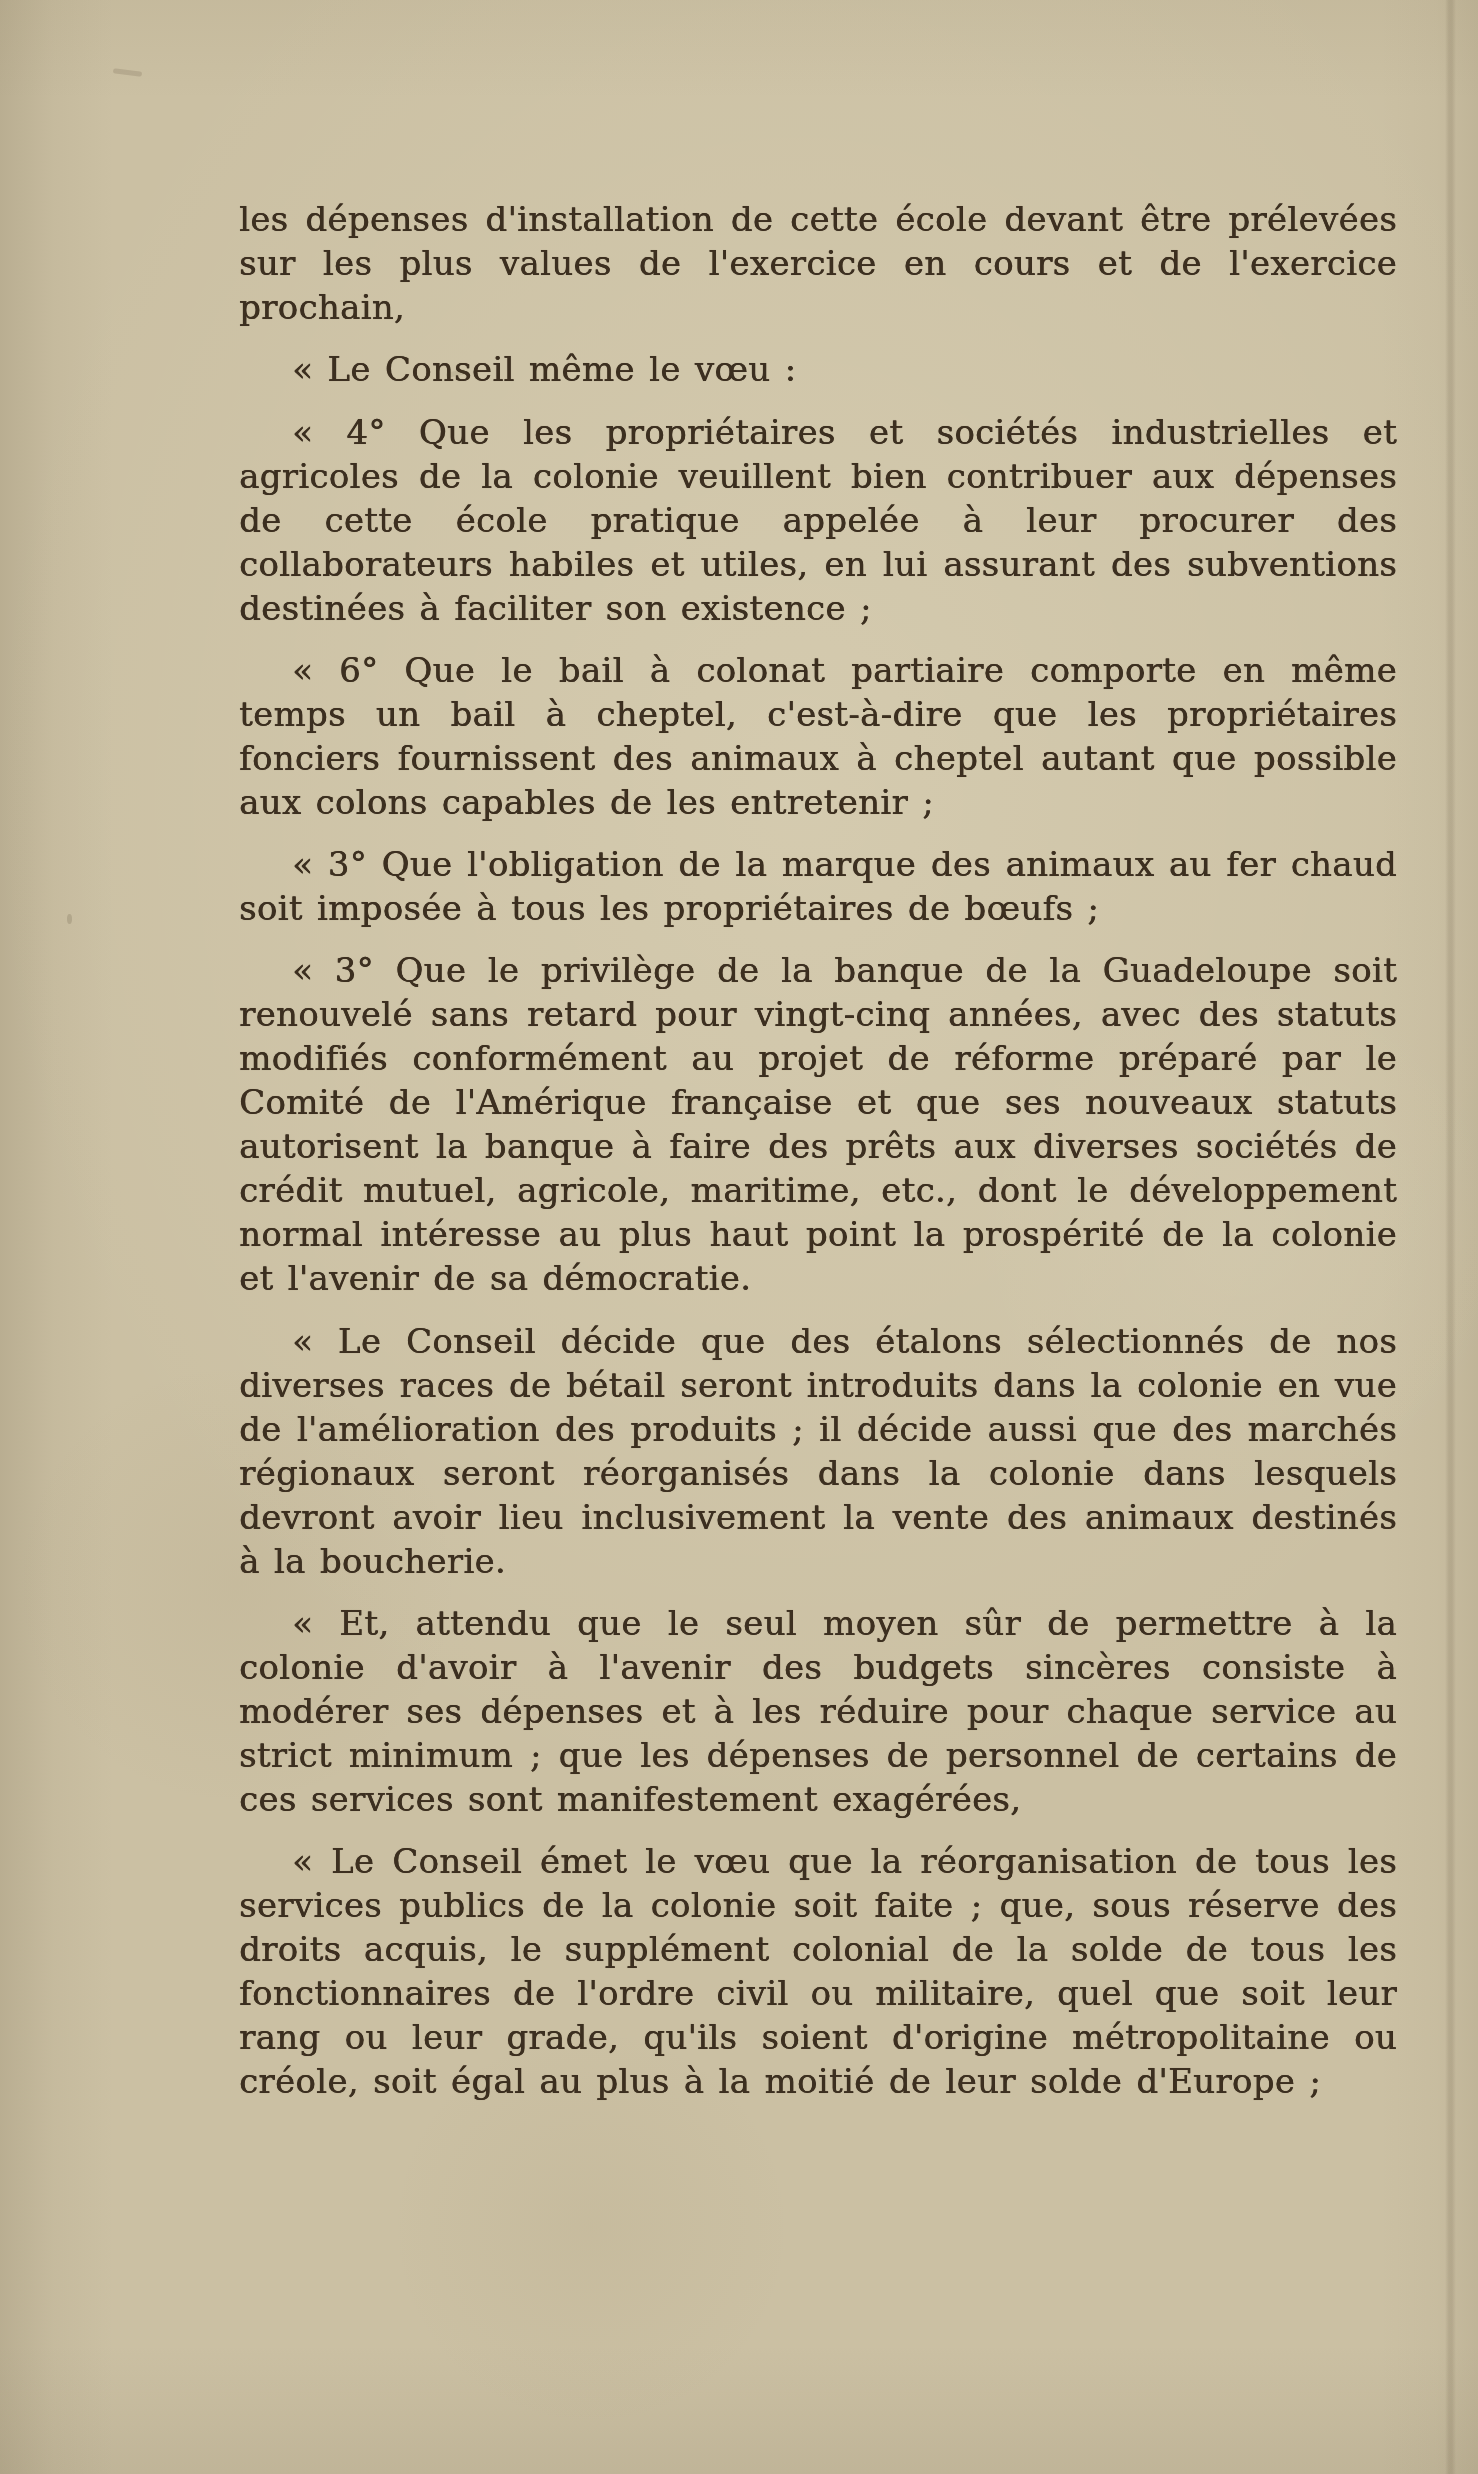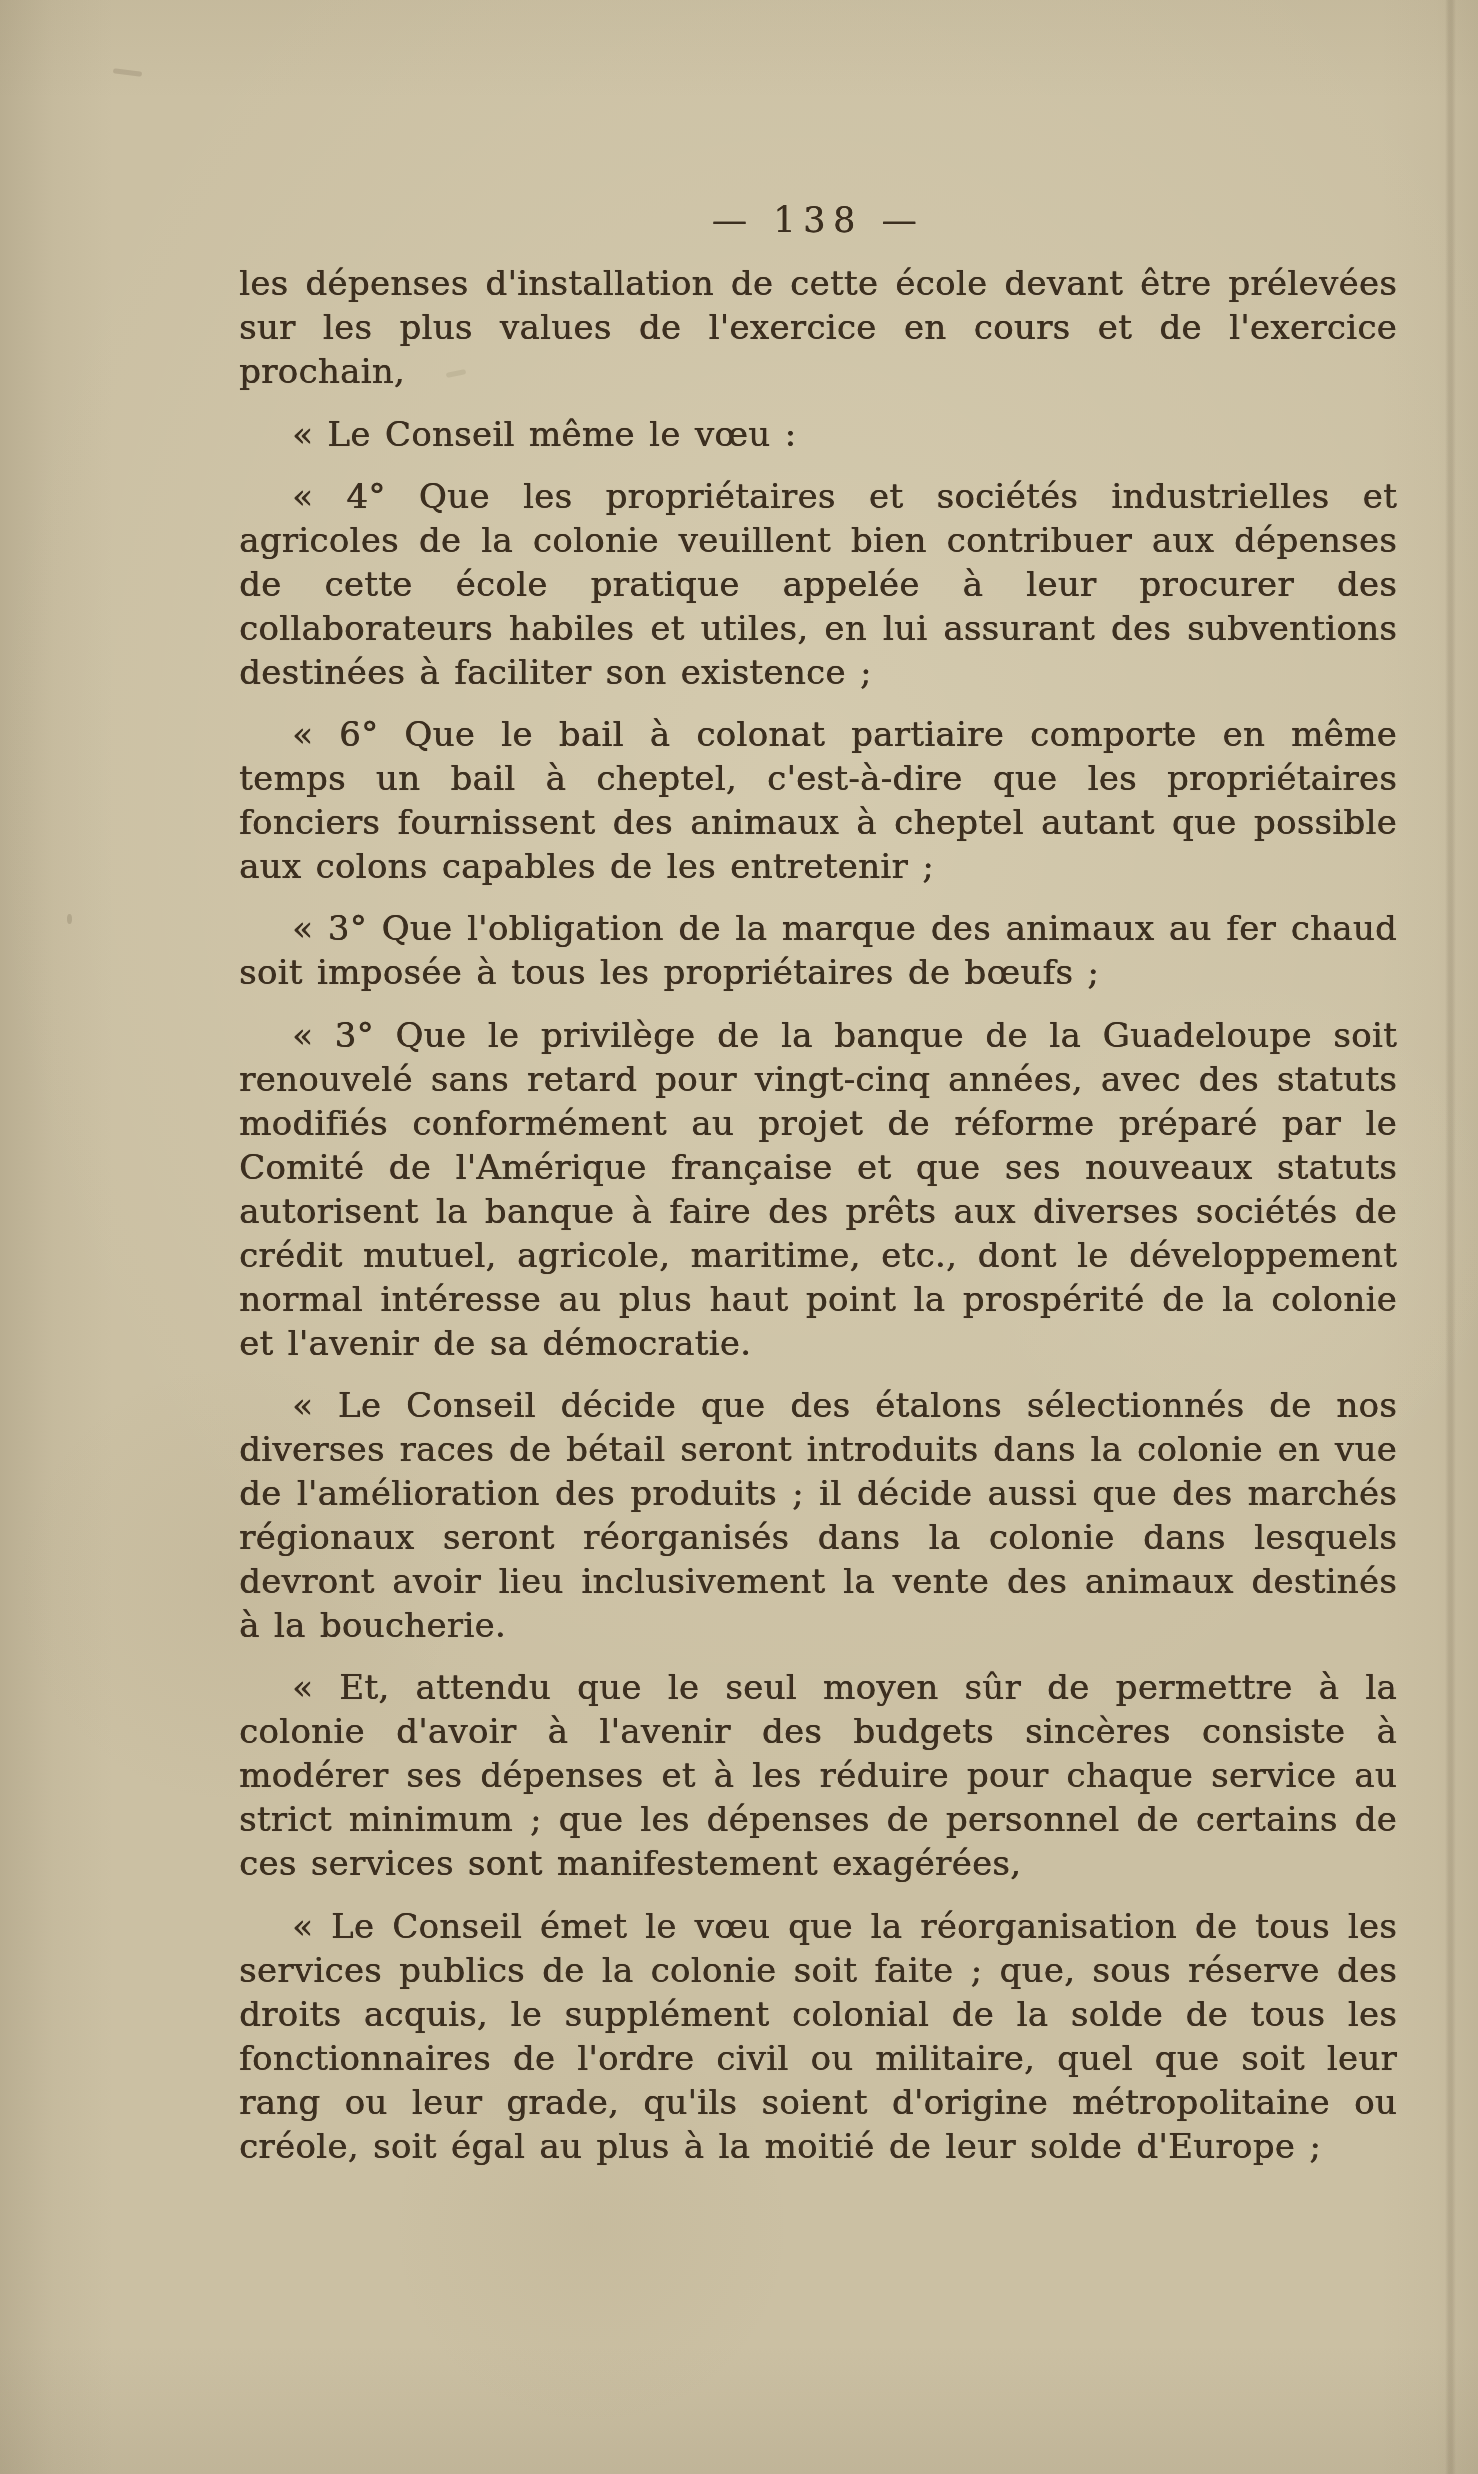--- a/index.html
+++ b/index.html
@@ -71,21 +71,20 @@
   }
   .speck-1 { left: 113px; top: 70px;  width: 29px; height: 5.3px; opacity: 0.16; transform: rotate(7deg);  border-radius: 3.1px; }
   .speck-2 { left: 446px; top: 371px; width: 20px; height: 4.6px; opacity: 0.10; transform: rotate(-12deg); border-radius: 3.1px; }
   .speck-3 { left: 67px;  top: 914px; width: 5.3px; height: 10px; opacity: 0.18; }
 </style>
 </head>
 <body>
 
 <div class="page">
 
-  <div class="page-number">— 138 —</div>
 
   <div class="text-block">
     <p class="noindent">les dépenses d'installation de cette école devant être prélevées sur les plus values de l'exercice en cours et de l'exercice prochain,</p>
     <p class="indent">« Le Conseil même le vœu :</p>
     <p class="indent">« 4° Que les propriétaires et sociétés industrielles et agricoles de la colonie veuillent bien contribuer aux dépenses de cette école pratique appelée à leur procurer des collaborateurs habiles et utiles, en lui assurant des subventions destinées à faciliter son existence ;</p>
     <p class="indent">« 6° Que le bail à colonat partiaire comporte en même temps un bail à cheptel, c'est-à-dire que les propriétaires fonciers fournissent des animaux à cheptel autant que possible aux colons capables de les entretenir ;</p>
     <p class="indent">« 3° Que l'obligation de la marque des animaux au fer chaud soit imposée à tous les propriétaires de bœufs ;</p>
     <p class="indent">« 3° Que le privilège de la banque de la Guadeloupe soit renouvelé sans retard pour vingt-cinq années, avec des statuts modifiés conformément au projet de réforme préparé par le Comité de l'Amérique française et que ses nouveaux statuts autorisent la banque à faire des prêts aux diverses sociétés de crédit mutuel, agricole, maritime, etc., dont le développement normal intéresse au plus haut point la prospérité de la colonie et l'avenir de sa démocratie.</p>
     <p class="indent">« Le Conseil décide que des étalons sélectionnés de nos diverses races de bétail seront introduits dans la colonie en vue de l'amélioration des produits ; il décide aussi que des marchés régionaux seront réorganisés dans la colonie dans lesquels devront avoir lieu inclusivement la vente des animaux destinés à la boucherie.</p>
     <p class="indent">« Et, attendu que le seul moyen sûr de permettre à la colonie d'avoir à l'avenir des budgets sincères consiste à modérer ses dépenses et à les réduire pour chaque service au strict minimum ; que les dépenses de personnel de certains de ces services sont manifestement exagérées,</p>

